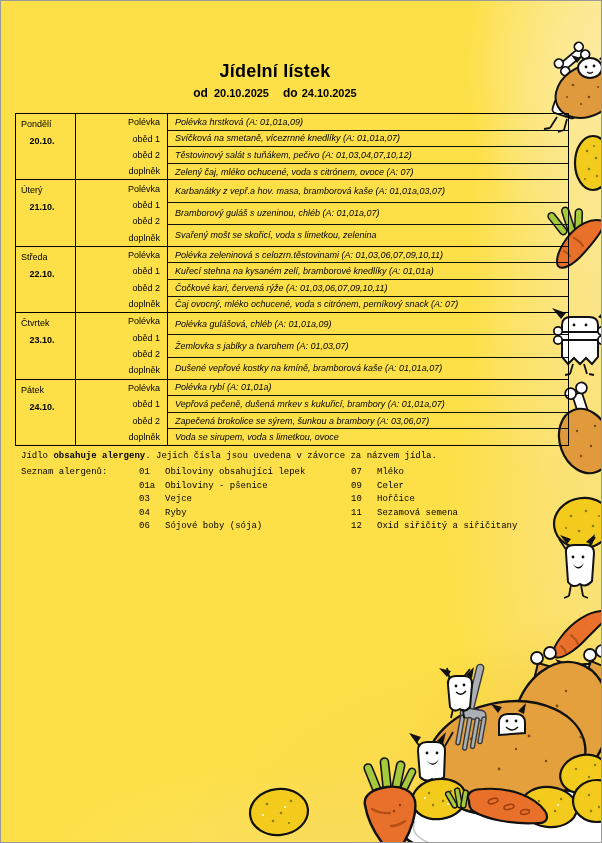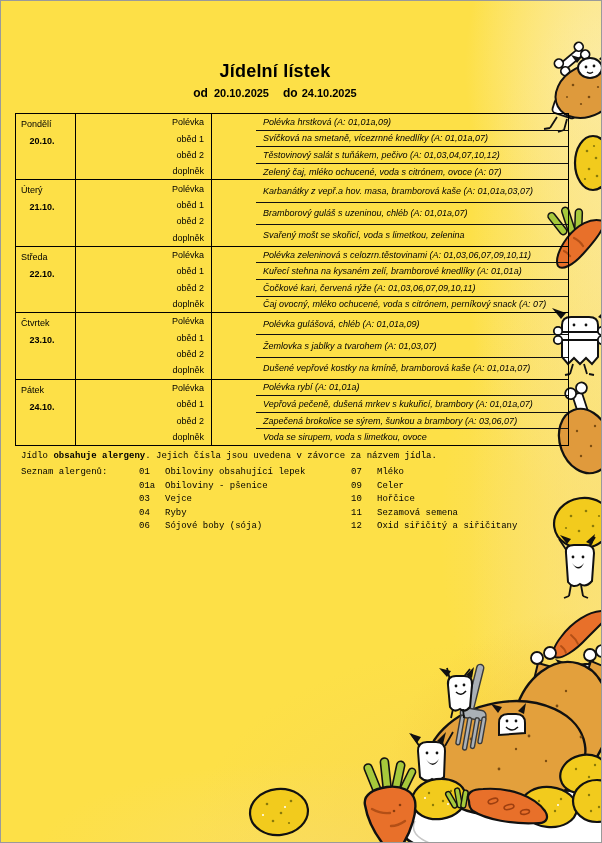--- a/index.html
+++ b/index.html
@@ -30,21 +30,21 @@
   .dates .lbl{font-size:12px;text-align:center;}
   .dates .d1{margin:0 14px 0 6px;}
   .dates .d2{margin-left:4px;}
 
   
   .menu-table{
     position:absolute;left:14px;top:112px;width:554px;height:333px;
     border:1px solid #000;box-sizing:border-box;display:flex;flex-direction:column;
     font-size:9px;background:transparent;
   }
-  .day-block{flex:1;display:flex;border-bottom:1px solid #000;min-height:0;gap:44px;}
+  .day-block{flex:1;display:flex;border-bottom:1px solid #000;min-height:0;}
   .day-block:last-child{border-bottom:none;}
   .col-day{width:60px;border-right:1px solid #000;box-sizing:border-box;padding-top:3px;}
   .day-name{padding-left:5px;height:16px;line-height:14px;}
   .day-date{width:52px;text-align:center;font-weight:bold;height:16px;line-height:16px;}
   .col-meal{width:92px;border-right:1px solid #000;box-sizing:border-box;display:flex;flex-direction:column;}
   .col-meal .meal{flex:1;display:flex;align-items:center;justify-content:flex-end;padding-right:7px;}
   .col-dish{flex:1;display:flex;flex-direction:column;min-width:0;font-style:italic;}
   .col-dish .dish{flex:1;display:flex;align-items:center;padding-left:7px;border-bottom:1px solid #111;white-space:nowrap;overflow:hidden;}
   .col-dish .dish:last-child{border-bottom:none;}
 

